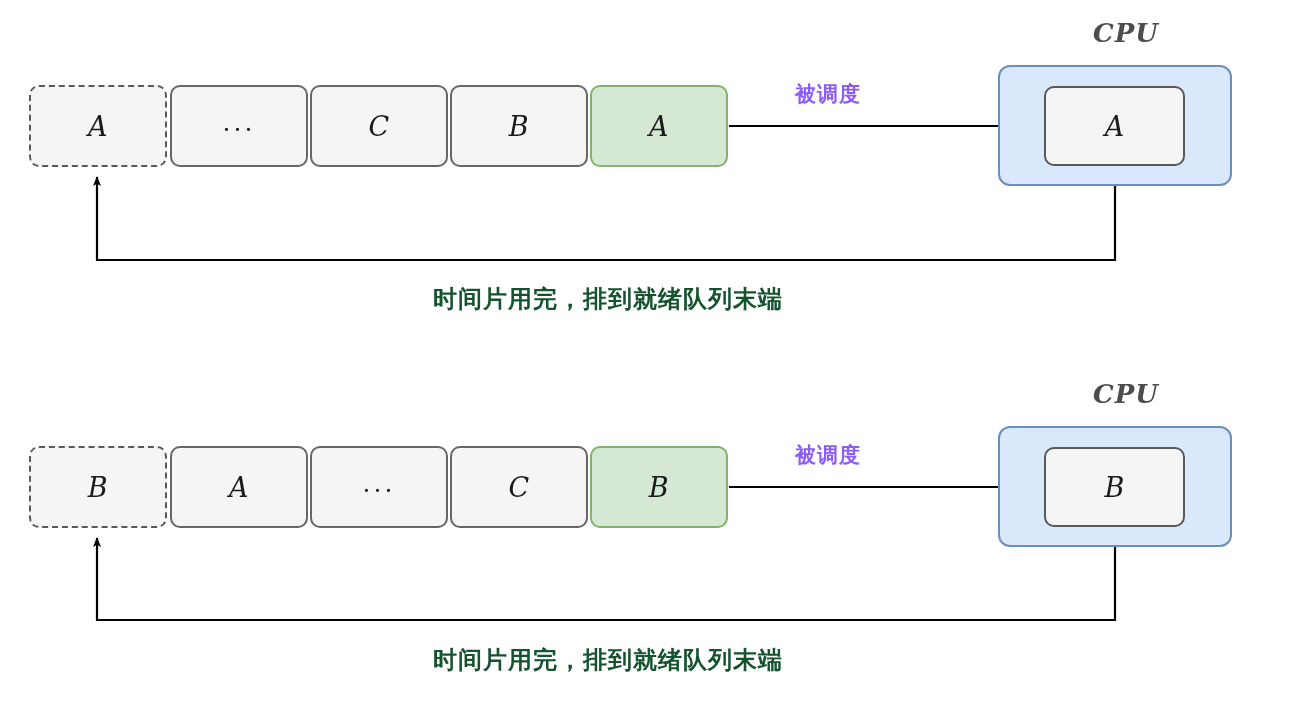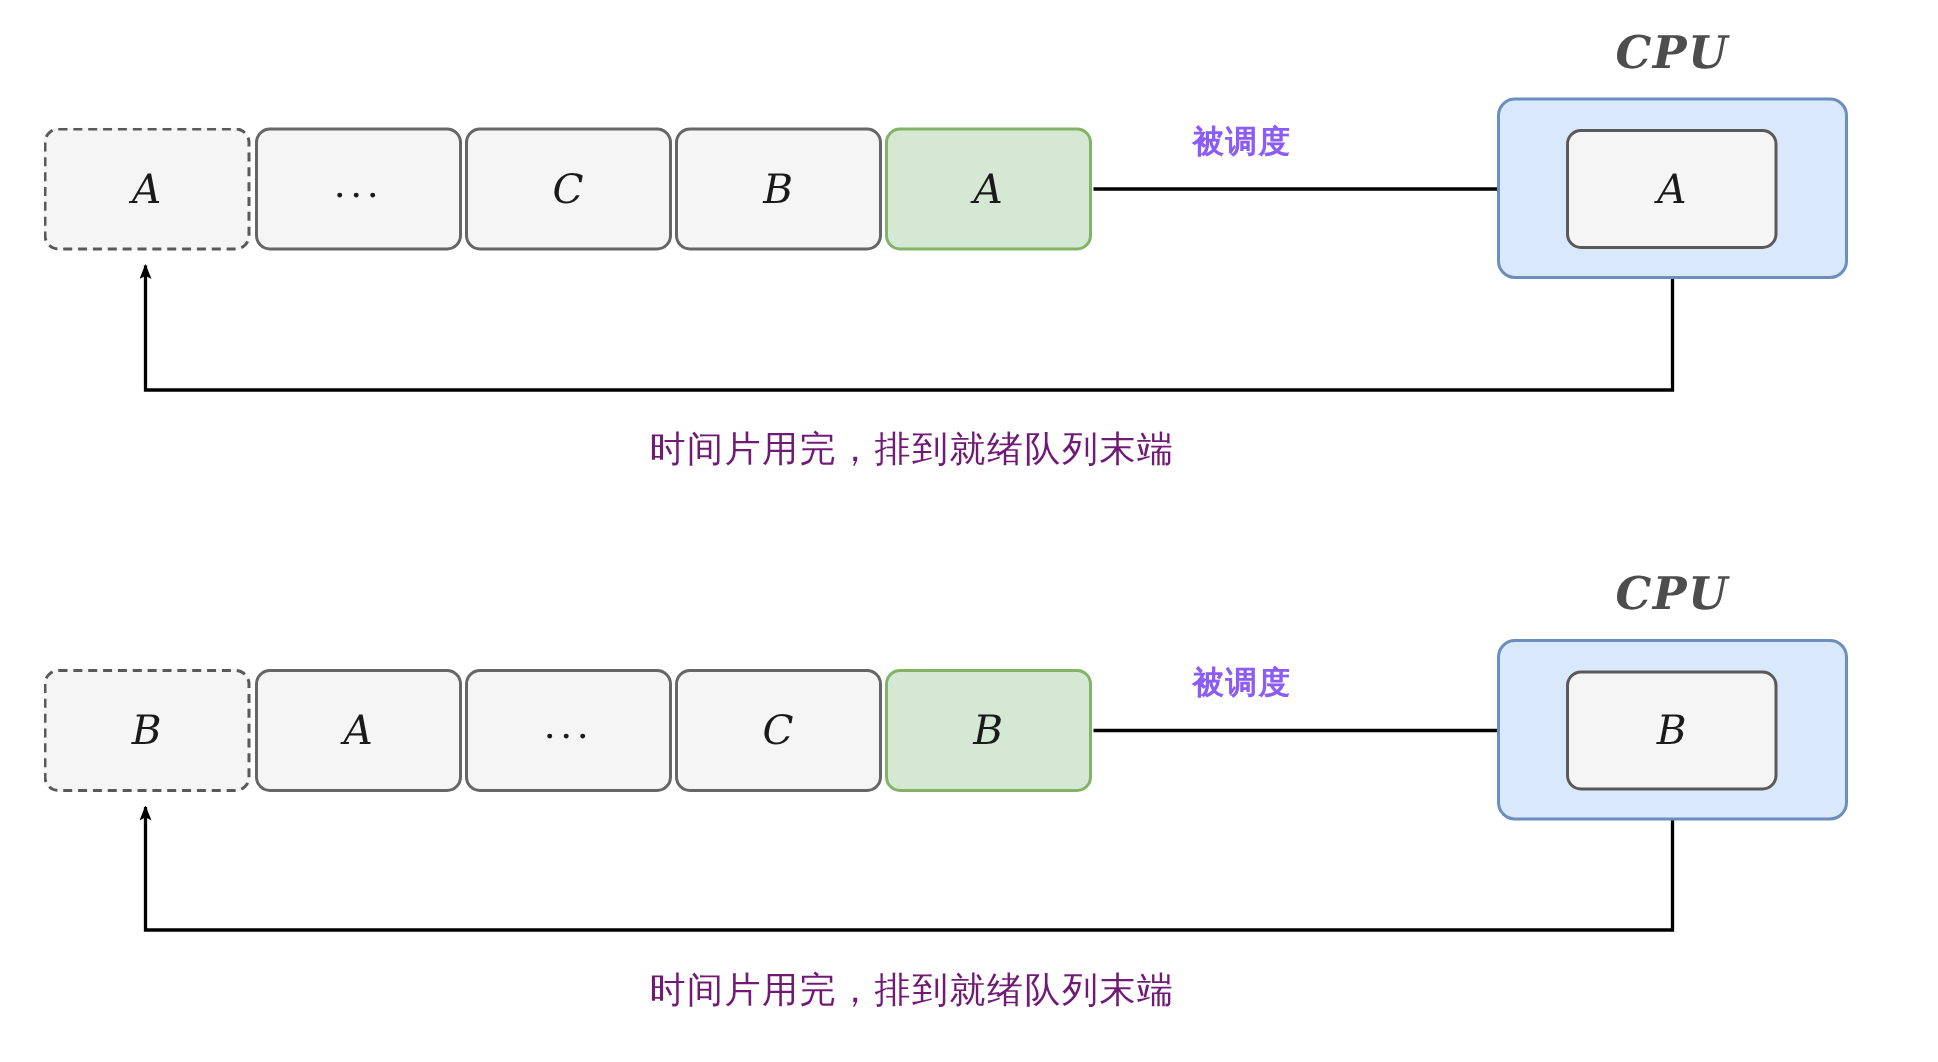--- a/index.html
+++ b/index.html
@@ -59,24 +59,25 @@
     height: 121px;
     border-radius: 12px;
     background: #dae8fc;
     border: 2px solid #6c8ebf;
   }
   .cpu-label {
     position: absolute;
     font-family: "DejaVu Serif", serif;
     font-style: italic;
     font-weight: bold;
-    font-size: 30px;
+    font-size: 26px;
     color: #4d4d4d;
     letter-spacing: 1px;
     white-space: nowrap;
+    margin-left: 16px;
   }
   .cpu-inner {
     position: absolute;
     box-sizing: border-box;
     width: 141px;
     height: 80px;
     border-radius: 10px;
     background: #f5f5f5;
     border: 2px solid #595959;
     display: flex;
@@ -94,23 +95,23 @@
     font-family: "Liberation Sans", sans-serif;
     font-weight: bold;
     font-size: 21px;
     color: #8b5cf6;
     white-space: nowrap;
     letter-spacing: 1px;
   }
   .caption {
     position: absolute;
     font-family: "Liberation Sans", sans-serif;
-    font-weight: normal;
+    font-weight: bold;
     font-size: 24px;
-    color: #701a75;
+    color: #14532d;
     white-space: nowrap;
     letter-spacing: 1px;
     text-align: center;
   }
 
   
   .conn {
     position: absolute;
     left: 0;
     top: 0;

